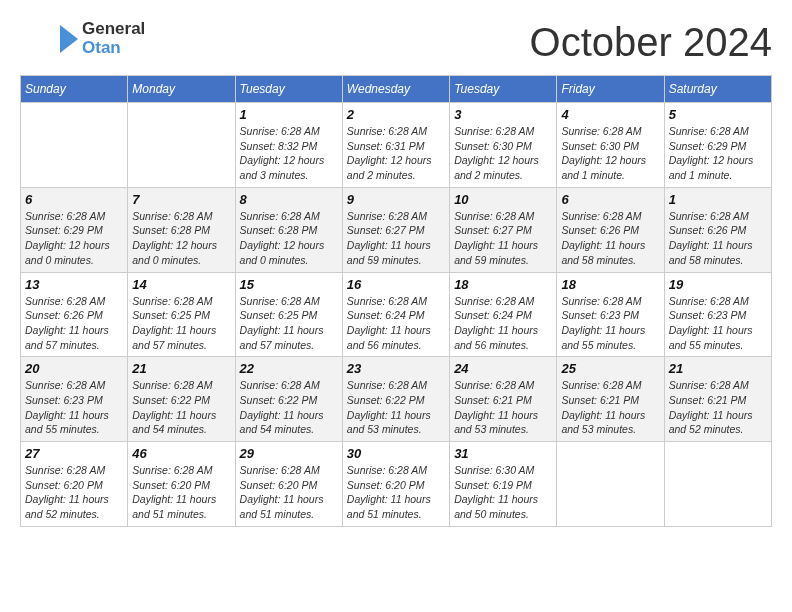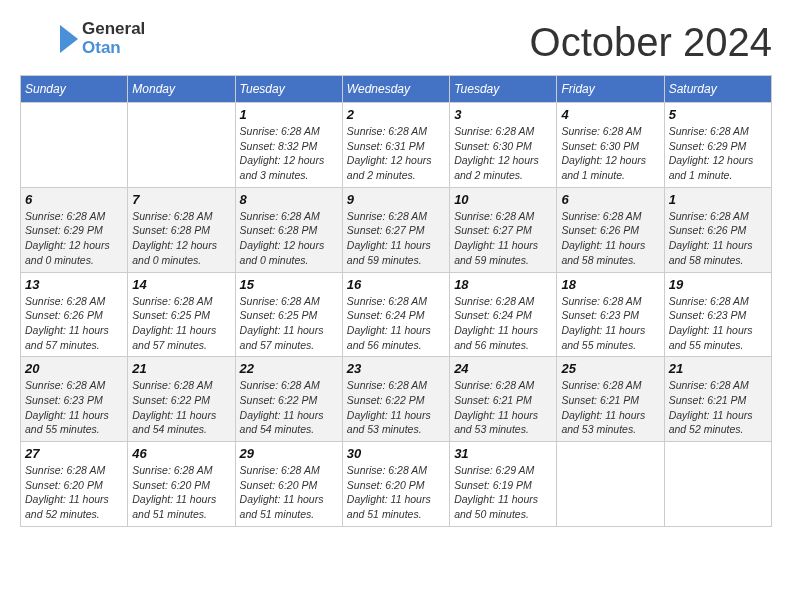--- a/index.html
+++ b/index.html
@@ -294,21 +294,21 @@
 Daylight: 11 hours and 51 minutes.</div>
         </td>
         <td>
           <div class="day-num">30</div>
           <div class="day-info">Sunrise: 6:28 AM
 Sunset: 6:20 PM
 Daylight: 11 hours and 51 minutes.</div>
         </td>
         <td>
           <div class="day-num">31</div>
-          <div class="day-info">Sunrise: 6:29 AM
+          <div class="day-info">Sunrise: 6:30 AM
 Sunset: 6:19 PM
 Daylight: 11 hours and 50 minutes.</div>
         </td>
         <td class="empty-cell"></td>
         <td class="empty-cell"></td>
       </tr>
     </tbody>
 </table>
 
 </body></html>

